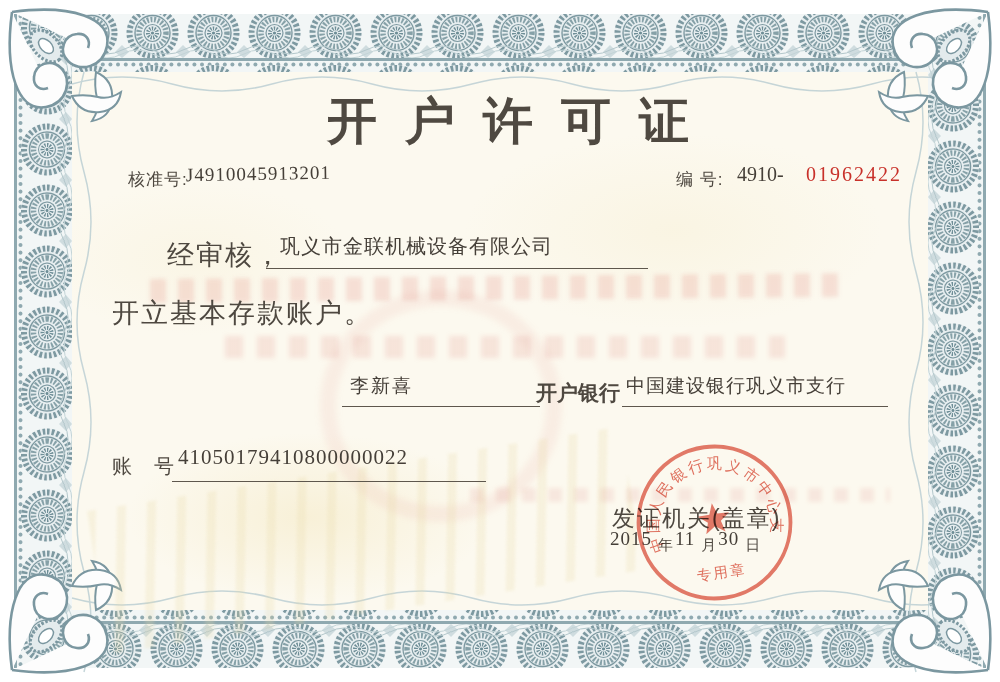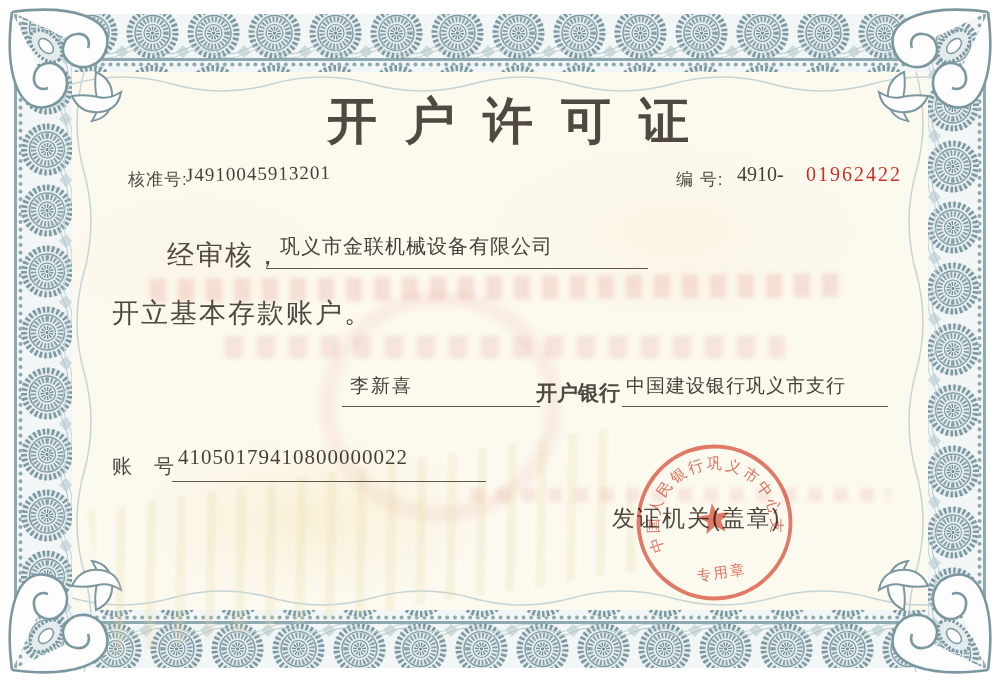--- a/index.html
+++ b/index.html
@@ -156,20 +156,23 @@
   <div class="abs big account-open">开立基本存款账户。</div>
 
   <div class="abs val field-line rep-line">李新喜</div>
   <div class="abs bank-label">开户银行</div>
   <div class="abs val field-line bank-line">中国建设银行巩义市支行</div>
 
   <div class="abs mid acct-label">账　号</div>
   <div class="abs val field-line acct-line">41050179410800000022</div>
 
   <div class="abs authority">发证机关(盖章)</div>
+  <div class="abs date-row">
+    <span class="num">2015</span><span class="unit">年</span><span class="num">11</span><span class="unit">月</span><span class="num">30</span><span class="unit">日</span>
+  </div>
 
   <svg class="abs stamp" viewBox="0 0 190 190">
     <circle cx="95" cy="95" r="78" fill="none" stroke="#d94936" stroke-width="4" opacity="0.85"></circle>
     <path id="stampArc" d="M 40,116 A 58,58 0 1 1 150,116" fill="none"></path>
     <text font-size="15.5" fill="#d94936" opacity="0.9" font-family="Liberation Sans, DejaVu Sans, sans-serif">
       <textPath href="#stampArc" startOffset="0" textLength="235">中国人民银行巩义市中心支行</textPath>
     </text>
     <polygon fill="#d94936" opacity="0.85" points="95,75 99.1,86.3 111.2,86.7 101.7,94.2 105,105.8 95,99 85,105.8 88.3,94.2 78.8,86.7 90.9,86.3"></polygon>
     <text x="95" y="152" text-anchor="middle" font-size="15" letter-spacing="2" fill="#d94936" opacity="0.9" font-family="Liberation Sans, DejaVu Sans, sans-serif">专用章</text>
   </svg>

